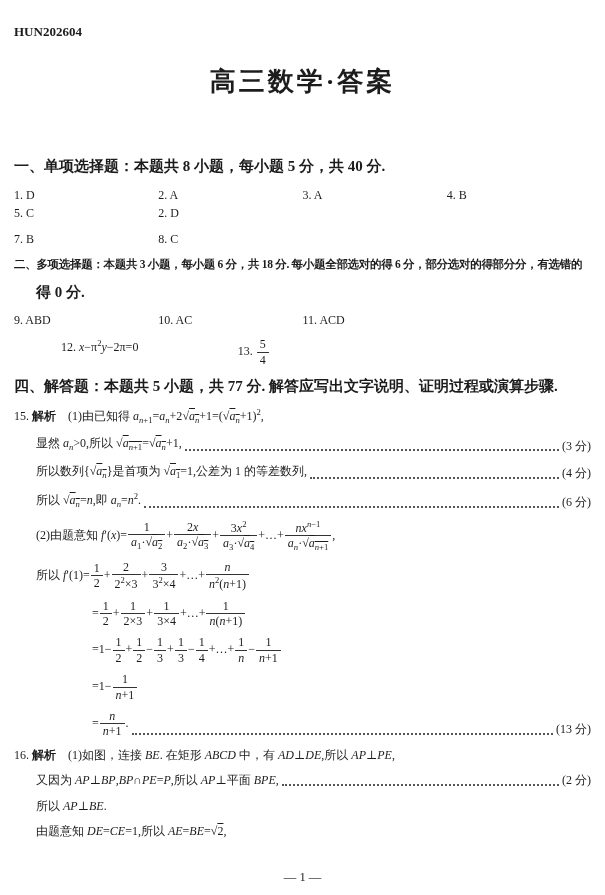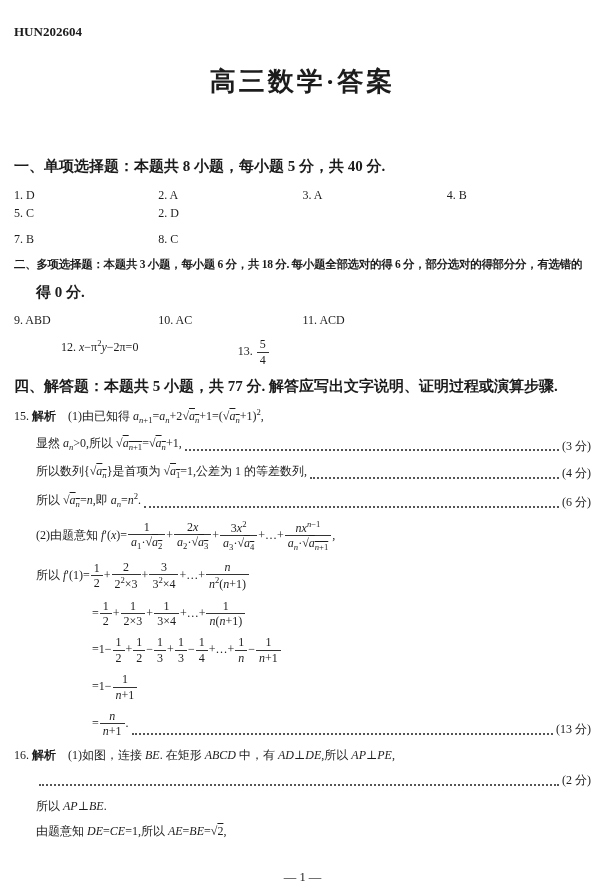--- a/index.html
+++ b/index.html
@@ -142,20 +142,21 @@
     </div>
 
   <div class="sol">
 
       <div class="line">
         <span class="math">16. <b>解析</b>　(1)如图，连接 <i>BE</i>. 在矩形 <i>ABCD</i> 中，有 <i>AD</i>⊥<i>DE</i>,所以 <i>AP</i>⊥<i>PE</i>,</span>
 
       </div>
 
       <div class="line ind1">
+        <span class="math">又因为 <i>AP</i>⊥<i>BP</i>,<i>BP</i>∩<i>PE</i>=<i>P</i>,所以 <i>AP</i>⊥平面 <i>BPE</i>,</span>
         <span class="leader opt"></span>
         <span class="score opt">(2 分)</span>
       </div>
 
       <div class="line ind1">
         <span class="math">所以 <i>AP</i>⊥<i>BE</i>.</span>
 
       </div>
 
       <div class="line ind1">

